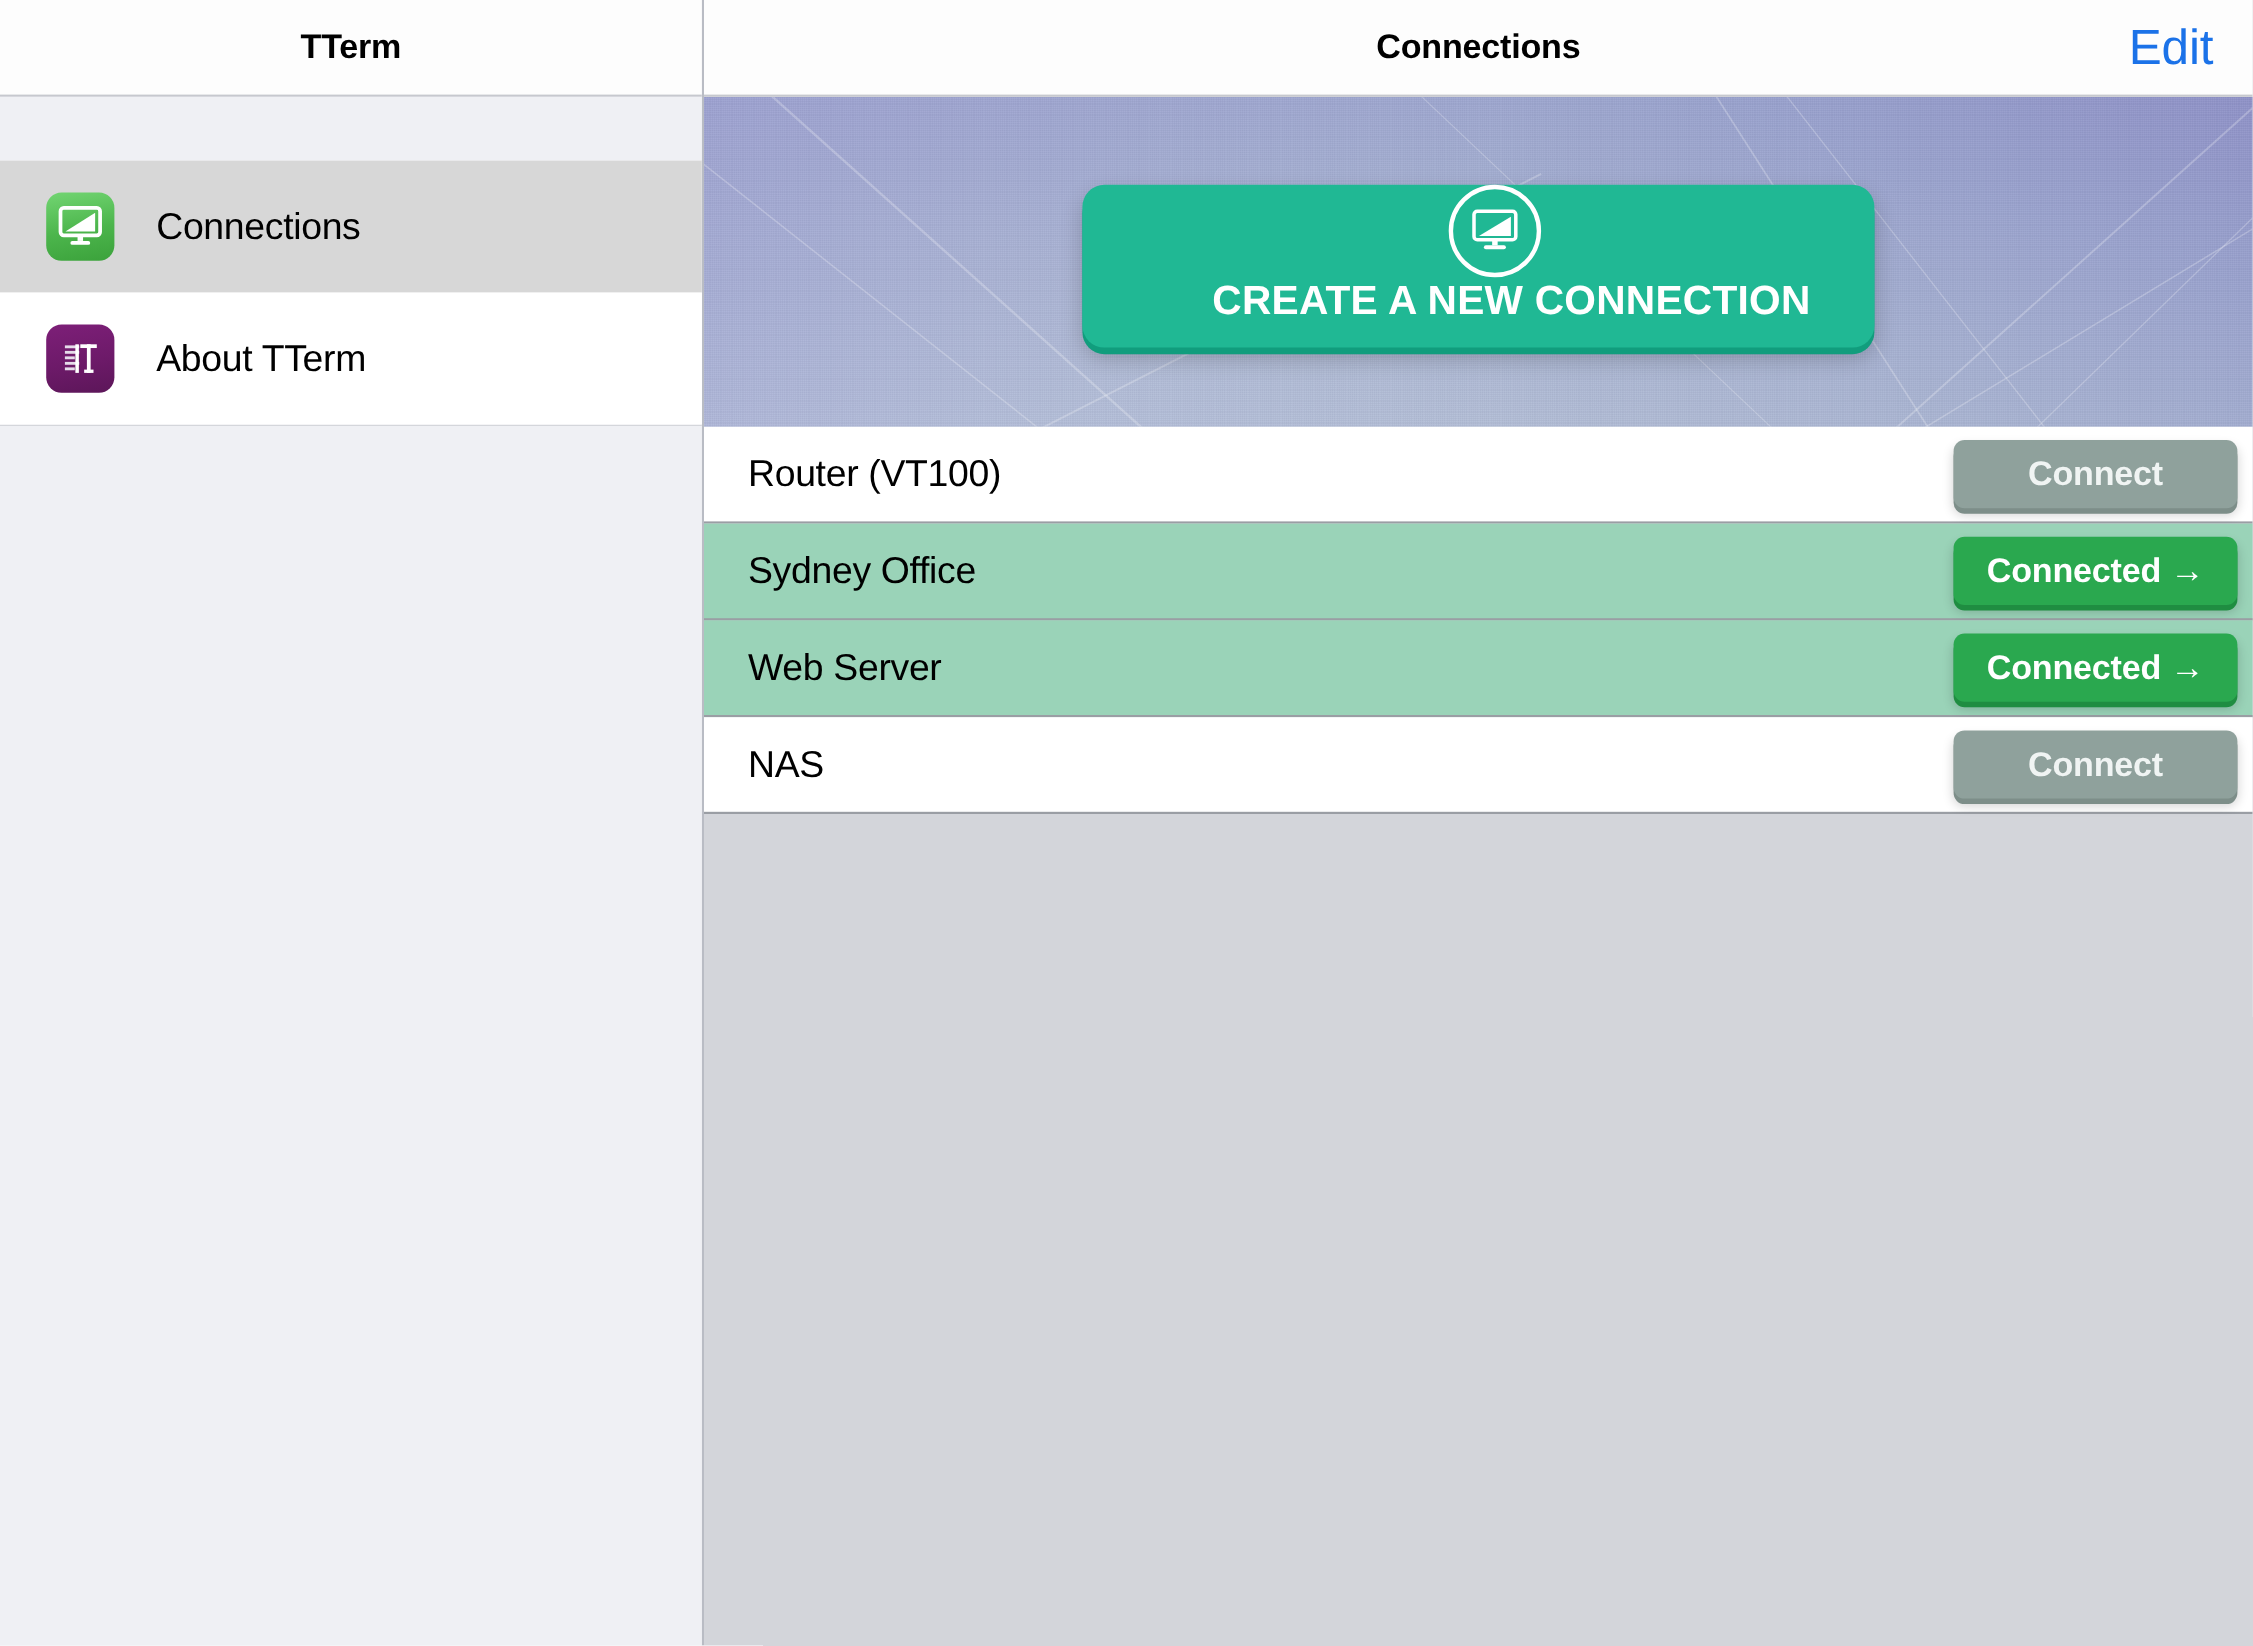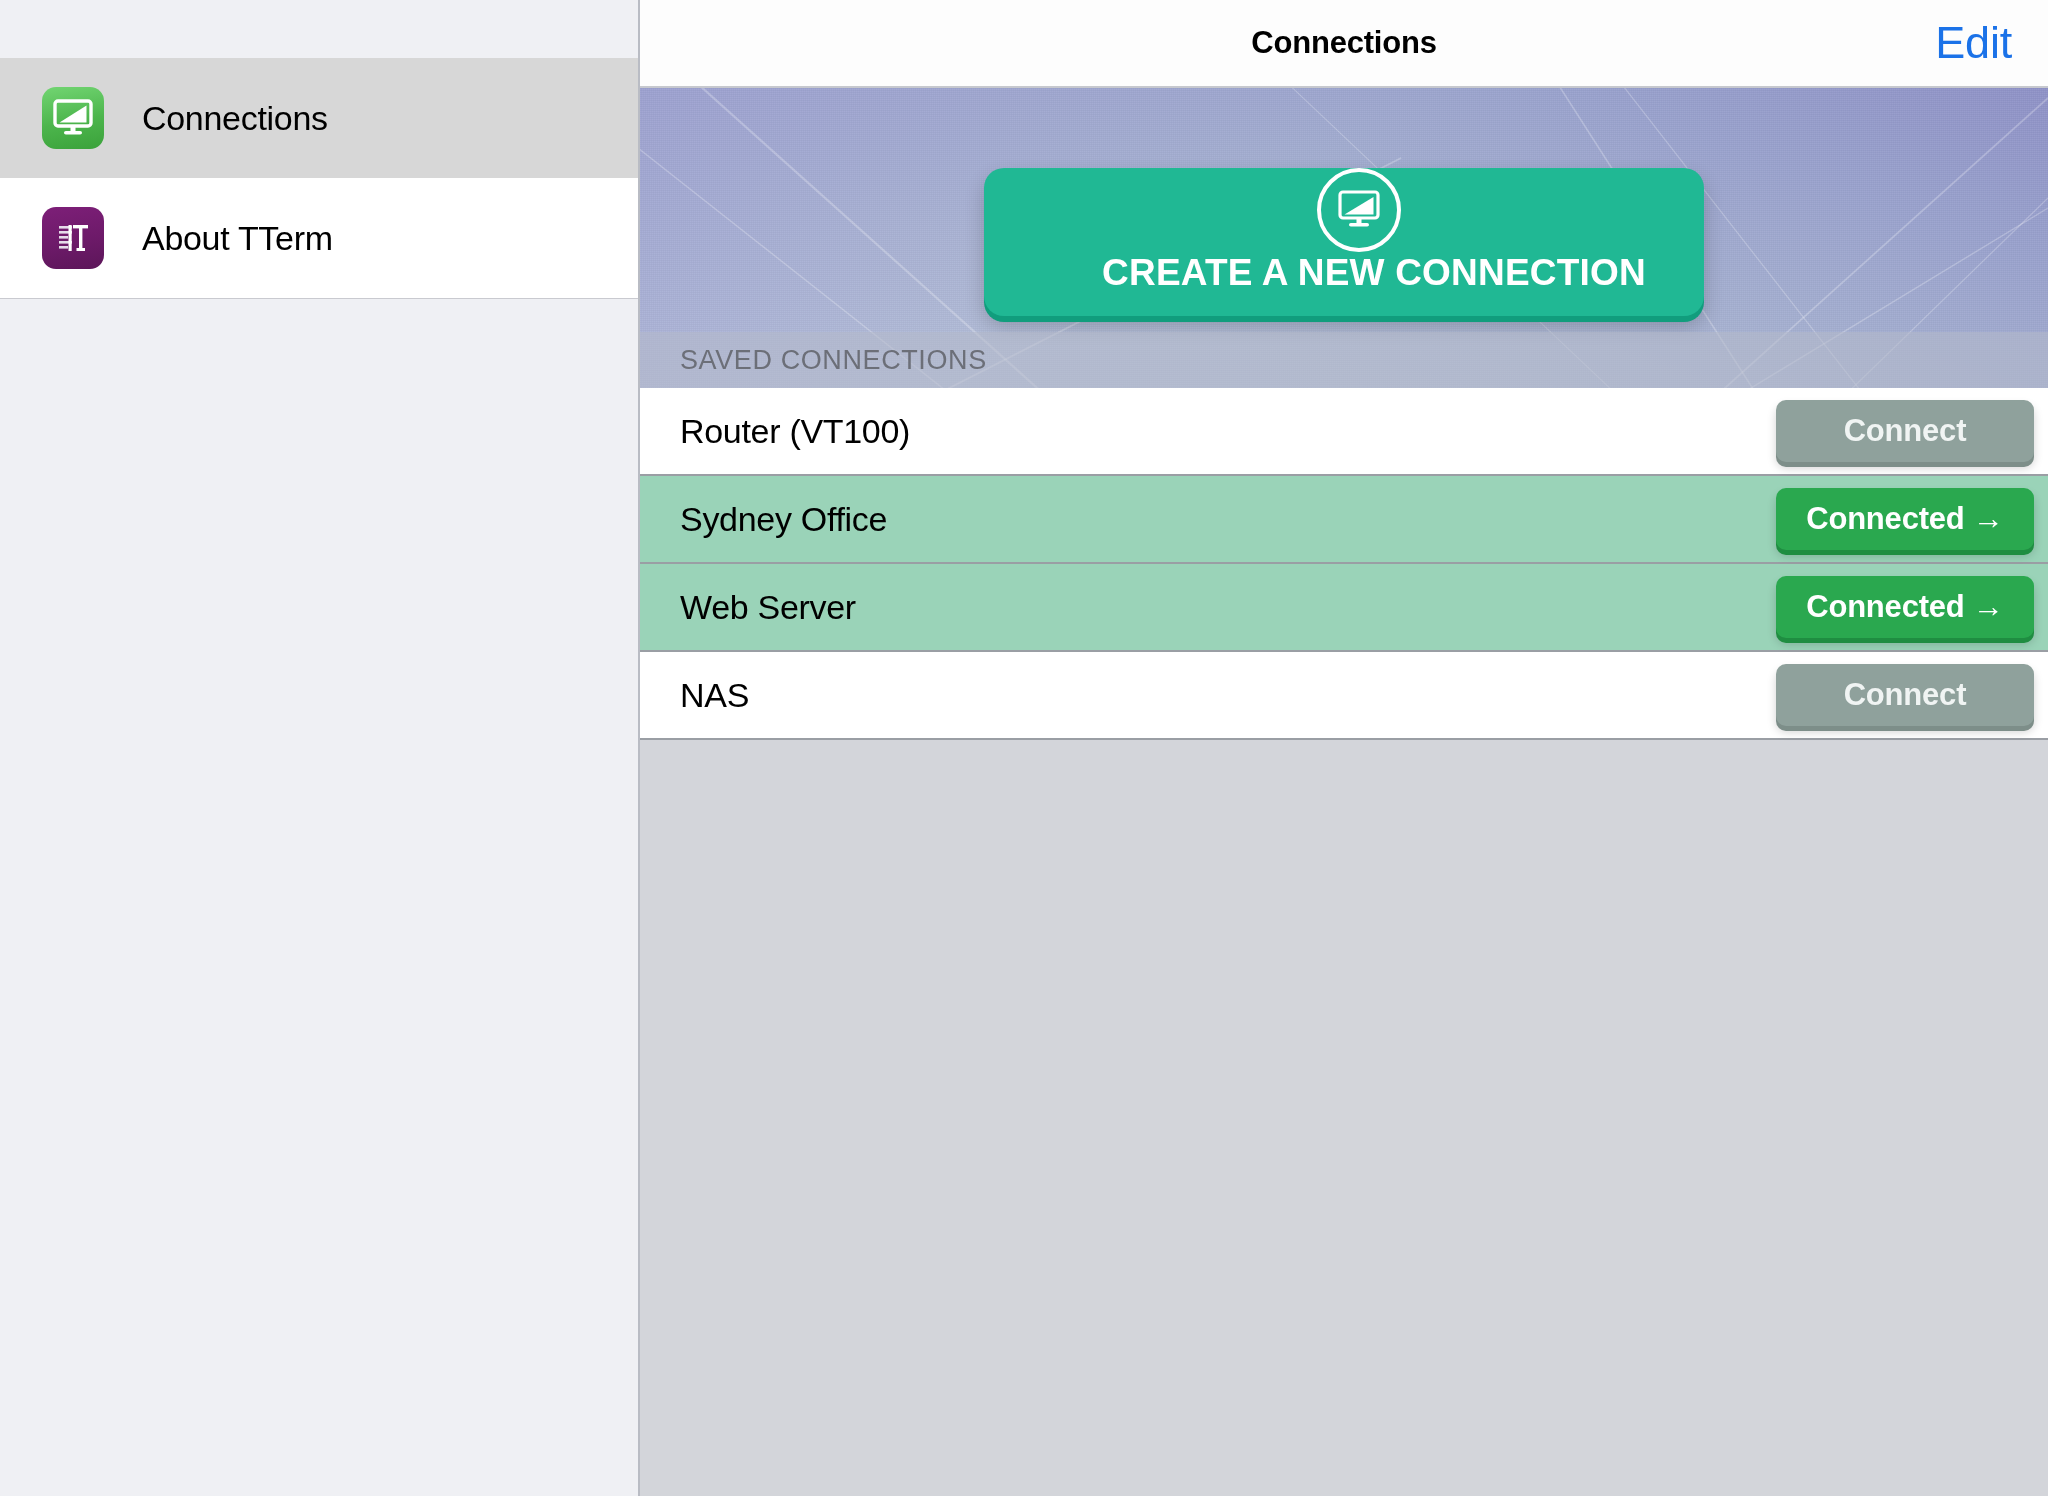--- a/index.html
+++ b/index.html
@@ -182,20 +182,23 @@
   }
   .list-bottom { flex: 1 1 auto; background: #d3d5da; }
 </style>
 </head>
 <body>
 
 <div class="app">
 
   <div class="sidebar">
 
+    <div class="sidebar-navbar">
+      <div class="sidebar-title">TTerm</div>
+    </div>
 
     <div class="sidebar-gap"></div>
 
     <div class="sidebar-list">
 
       <div class="nav-row selected no-sep">
         <div class="nav-icon ic-connections">
           <svg width="44" height="40" viewBox="0 0 44 40" aria-hidden="true">
             <rect x="4" y="3" width="36" height="25" rx="3" fill="none" stroke="#ffffff" stroke-width="3.4"></rect>
             <path d="M8.5 24.5 L35.5 7.5 L35.5 24.5 Z" fill="#ffffff"></path>
@@ -266,23 +269,20 @@
           <svg width="48" height="44" viewBox="0 0 48 44" aria-hidden="true">
             <rect x="5" y="4" width="38" height="26" rx="3" fill="none" stroke="#ffffff" stroke-width="3.2"></rect>
             <path d="M9.5 26.5 L38.5 9 L38.5 26.5 Z" fill="#ffffff"></path>
             <rect x="21.5" y="30" width="5" height="5" fill="#ffffff"></rect>
             <rect x="14" y="35" width="20" height="3.6" rx="1.8" fill="#ffffff"></rect>
           </svg>
         </span>
         <span class="btn-label">CREATE A NEW CONNECTION</span>
       </button>
 
-      <div class="section-header">
-        <span class="sh-text">SAVED CONNECTIONS</span>
-      </div>
     </div>
 
     <div class="conn-list">
 
       <div class="conn-row">
         <span class="conn-name">Router (VT100)</span>
         <button class="conn-action idle">Connect</button>
       </div>
 
       <div class="conn-row connected">

